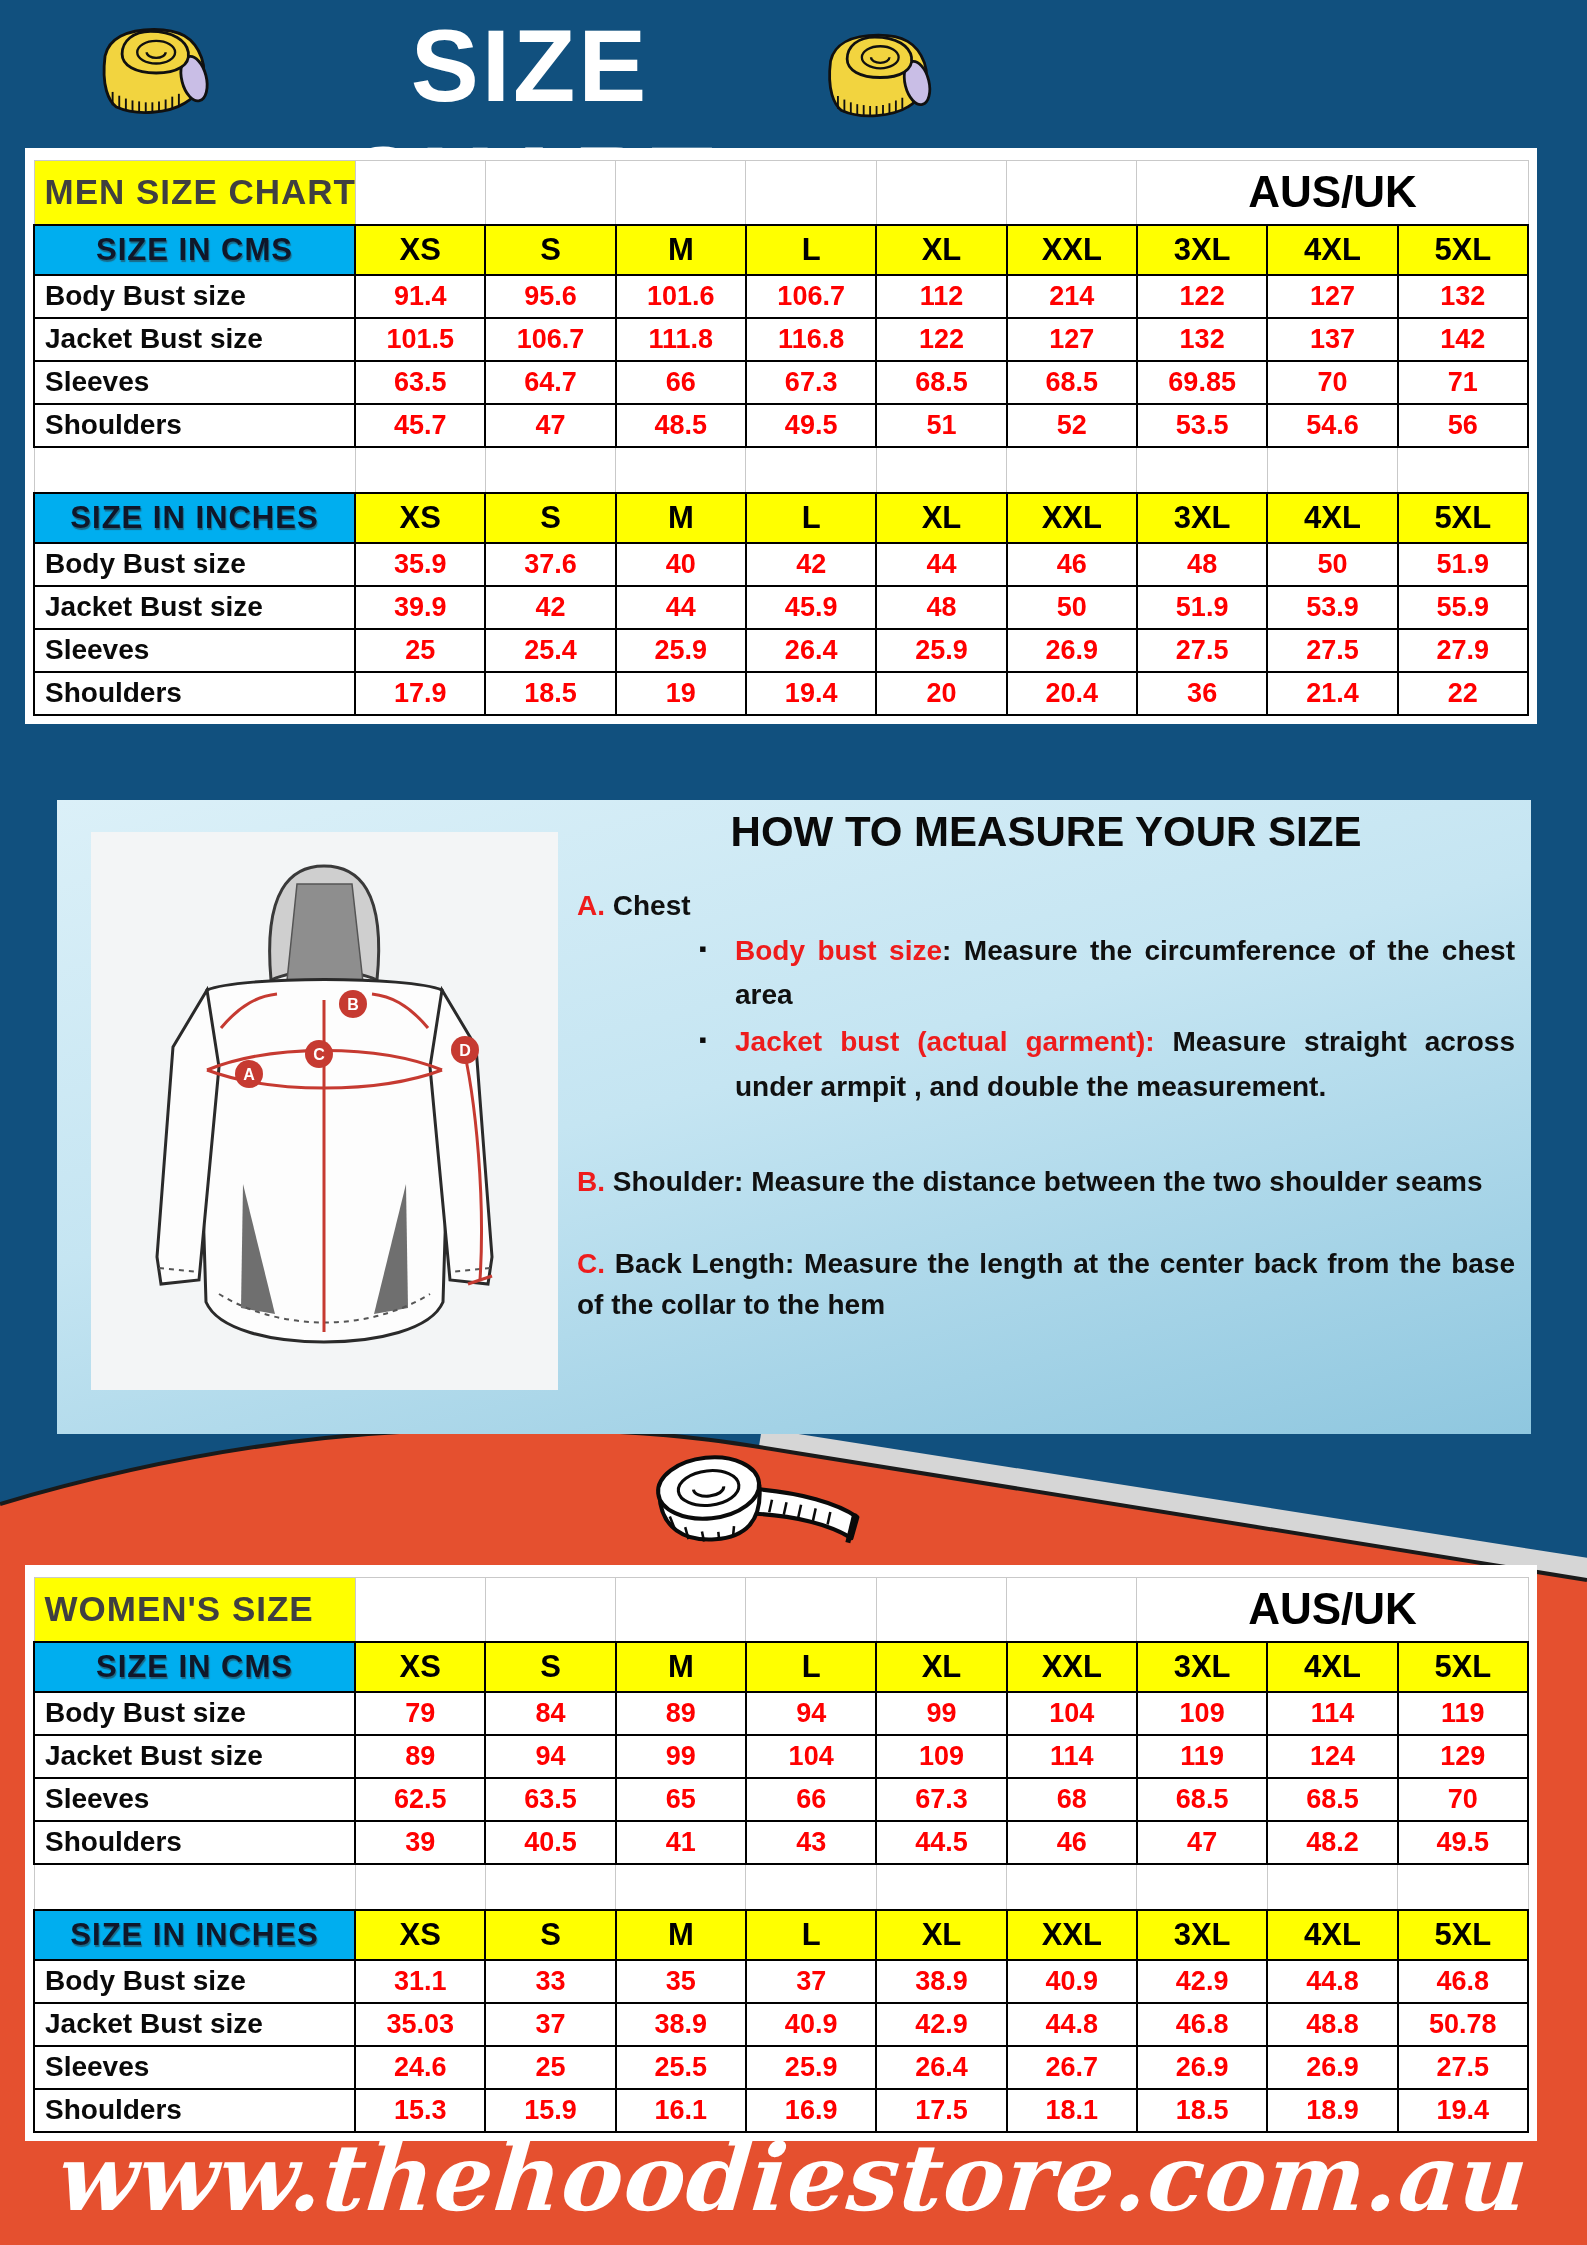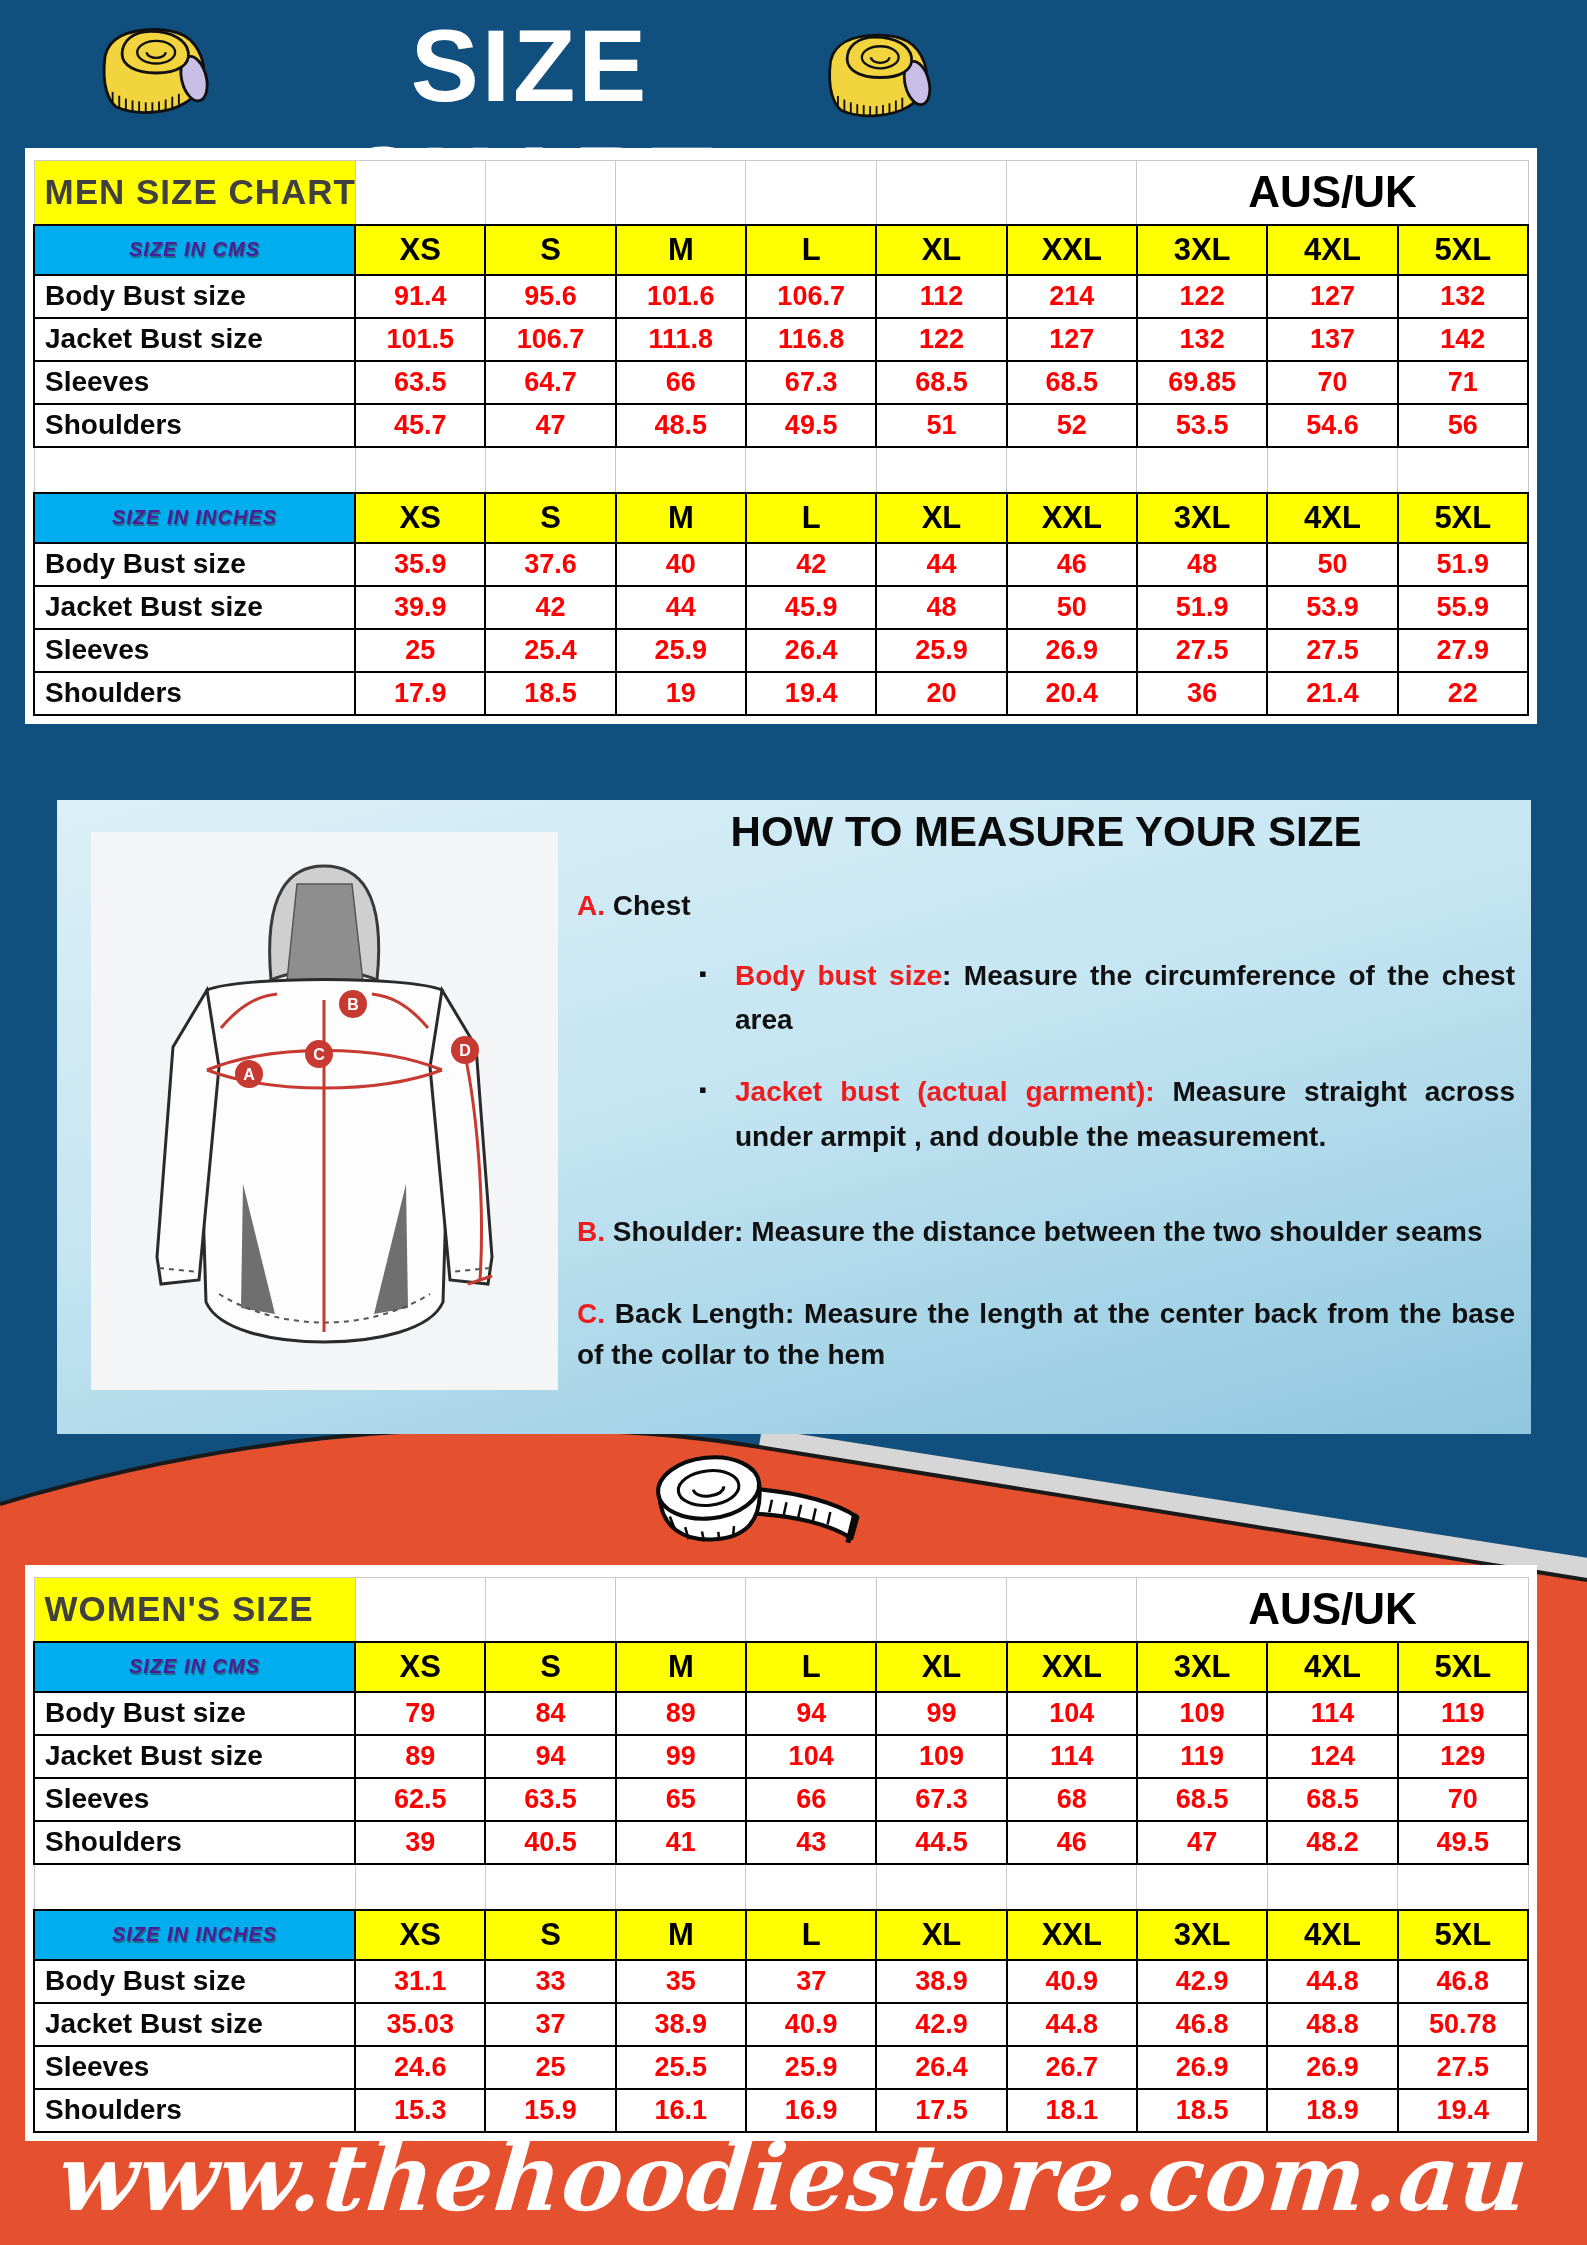--- a/index.html
+++ b/index.html
@@ -20,36 +20,36 @@
   col.c0{width:321px;}
   .sizetable td,.sizetable th{border:2px solid #000;overflow:hidden;white-space:nowrap;padding:0;}
   tr.titlerow{height:64px;}
   tr.headrow{height:50px;}
   tr.gaprow{height:46px;}
   tbody[data-rows] tr{height:43px;}
   .titlerow td,.gaprow td{border:1px solid #c9c9c9;background:#ffffff;}
   td.tabletitle{background:#FFFF00;color:#404040;font-size:35px;font-weight:900;
       text-align:left;padding-left:10px;letter-spacing:1px;}
   td.region{font-size:44px;font-weight:900;color:#000;text-align:center;}
-  th.corner{background:#00AEEF;color:#4c1d95;font-size:20px;font-weight:900;text-align:center;
-      letter-spacing:1px;text-shadow:1px 2px 1px rgba(50,50,50,.55);font-style:italic;}
+  th.corner{background:#00AEEF;color:#0f172a;font-size:31px;font-weight:900;text-align:center;
+      letter-spacing:1px;text-shadow:1px 2px 1px rgba(50,50,50,.55);}
   th.size{background:#FFFF00;color:#000;font-size:31px;font-weight:900;text-align:center;}
   td.rowlabel{font-size:28px;font-weight:800;color:#0a0a0a;text-align:left;padding-left:10px;background:#fff;}
   td.val{color:#FF0000;font-size:27px;font-weight:800;text-align:center;background:#fff;}
   
   .measure-panel{position:absolute;left:57px;top:800px;width:1474px;height:634px;z-index:2;
       background:linear-gradient(165deg,#dbf0f8 0%,#c5e5f2 45%,#8fc7df 100%);}
   .diagram-box{position:absolute;left:34px;top:32px;width:467px;height:558px;background:#f3f5f6;}
   .measure-text{position:absolute;left:520px;top:0;right:16px;color:#101010;}
   .measure-title{font-size:42px;font-weight:900;text-align:center;margin:8px 0 30px 0;color:#0a0a0a;}
   .mline{font-size:28px;font-weight:700;line-height:1.45;text-align:justify;}
   .letter{color:#EE1C1C;font-weight:800;}
   .lead{color:#EE1C1C;font-weight:800;}
   .bullet{position:relative;padding-left:158px;font-size:28px;font-weight:700;line-height:1.6;
-      text-align:justify;margin-top:27px;}
+      text-align:justify;margin-top:2px;}
   .bullet::before{content:"▪";position:absolute;left:122px;top:2px;font-size:22px;color:#0a0a0a;}
   .mblock-b{margin-top:52px;}
   .mblock-c{margin-top:42px;}
   .mblock-d{margin-top:50px;}
   
   .divider{position:absolute;left:0;top:1392px;width:1587px;height:225px;z-index:1;}
   .red-bottom{position:absolute;left:0;top:1610px;right:0;bottom:0;background:#E5502F;z-index:0;}
   .tape-mid{position:absolute;left:636px;top:1426px;width:248px;height:152px;z-index:3;}
   
   .footer{position:absolute;left:0;right:0;top:2124px;text-align:center;color:#ffffff;z-index:3;

